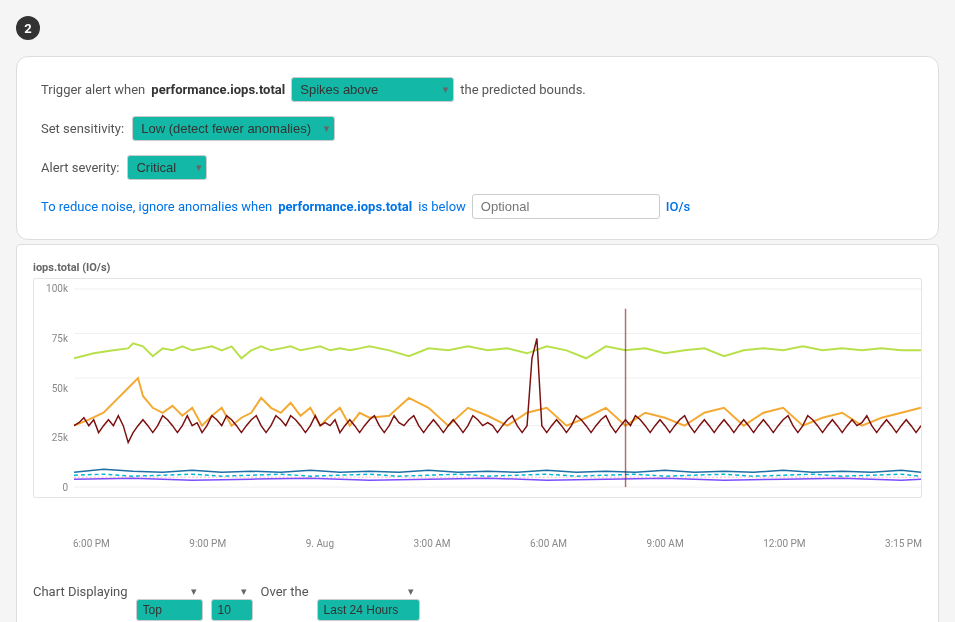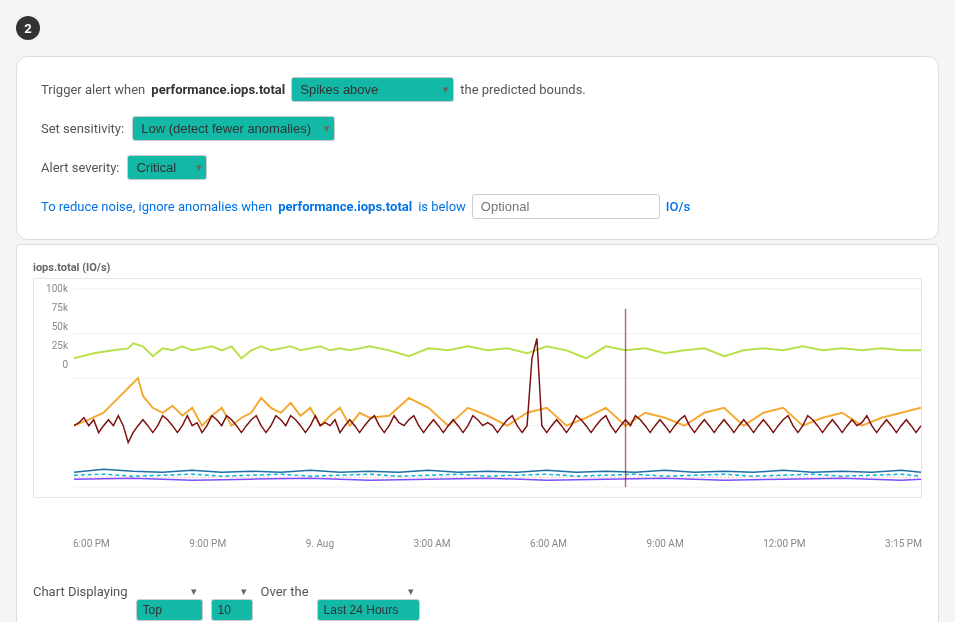--- a/index.html
+++ b/index.html
@@ -135,22 +135,22 @@
       background: #fff;
     }
     .y-axis {
       position: absolute;
       top: 0;
       left: 0;
       width: 38px;
       bottom: 0;
       display: flex;
       flex-direction: column;
+      justify-content: space-between;
       padding: 4px 4px 4px 0;
-      gap: 8px;
     }
     .y-tick {
       font-size: 10px;
       color: #888;
       text-align: right;
     }
     .chart-svg {
       position: absolute;
       top: 0;
       left: 40px;

